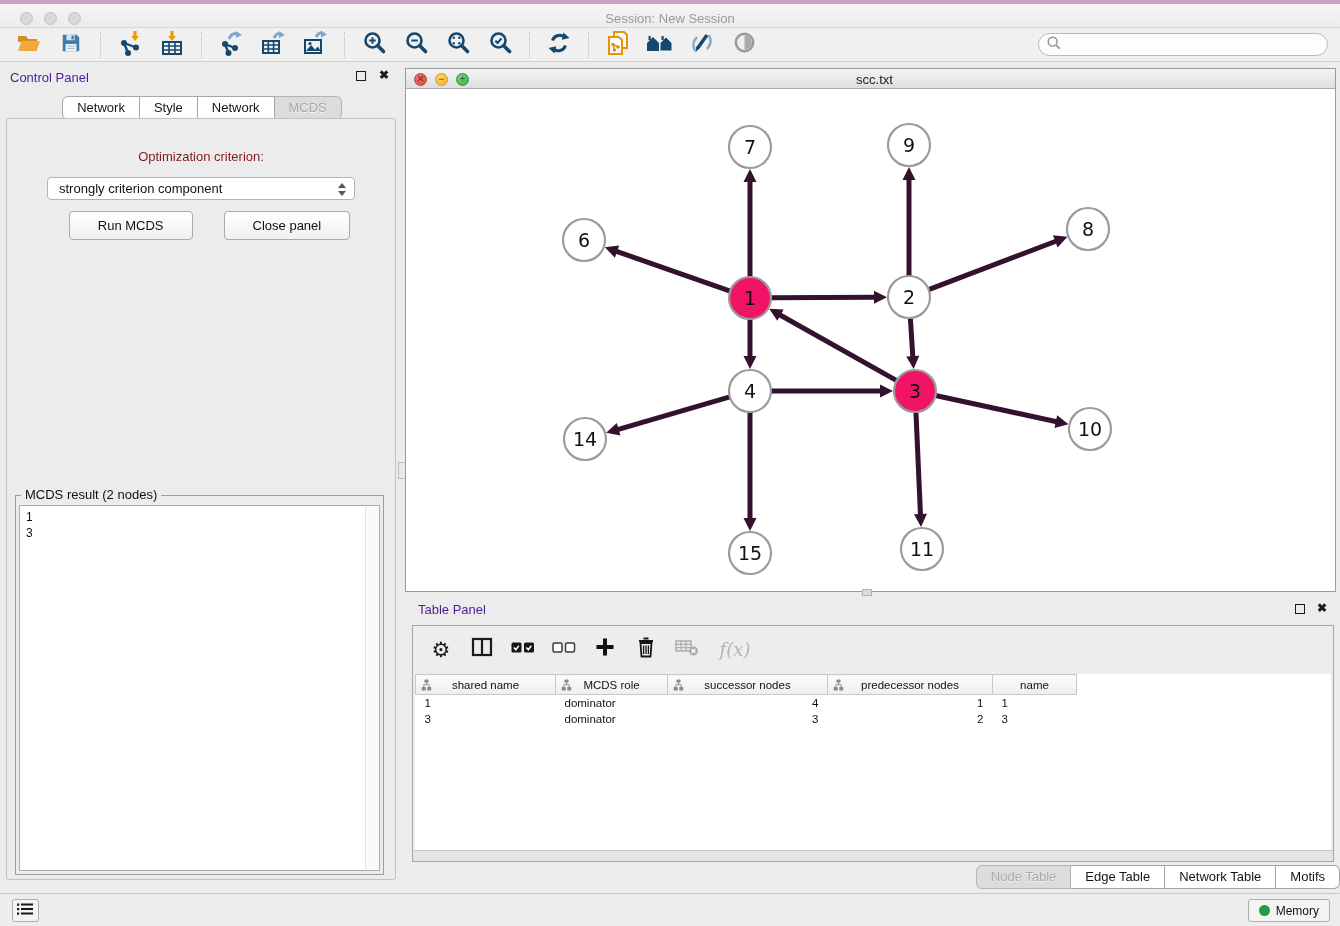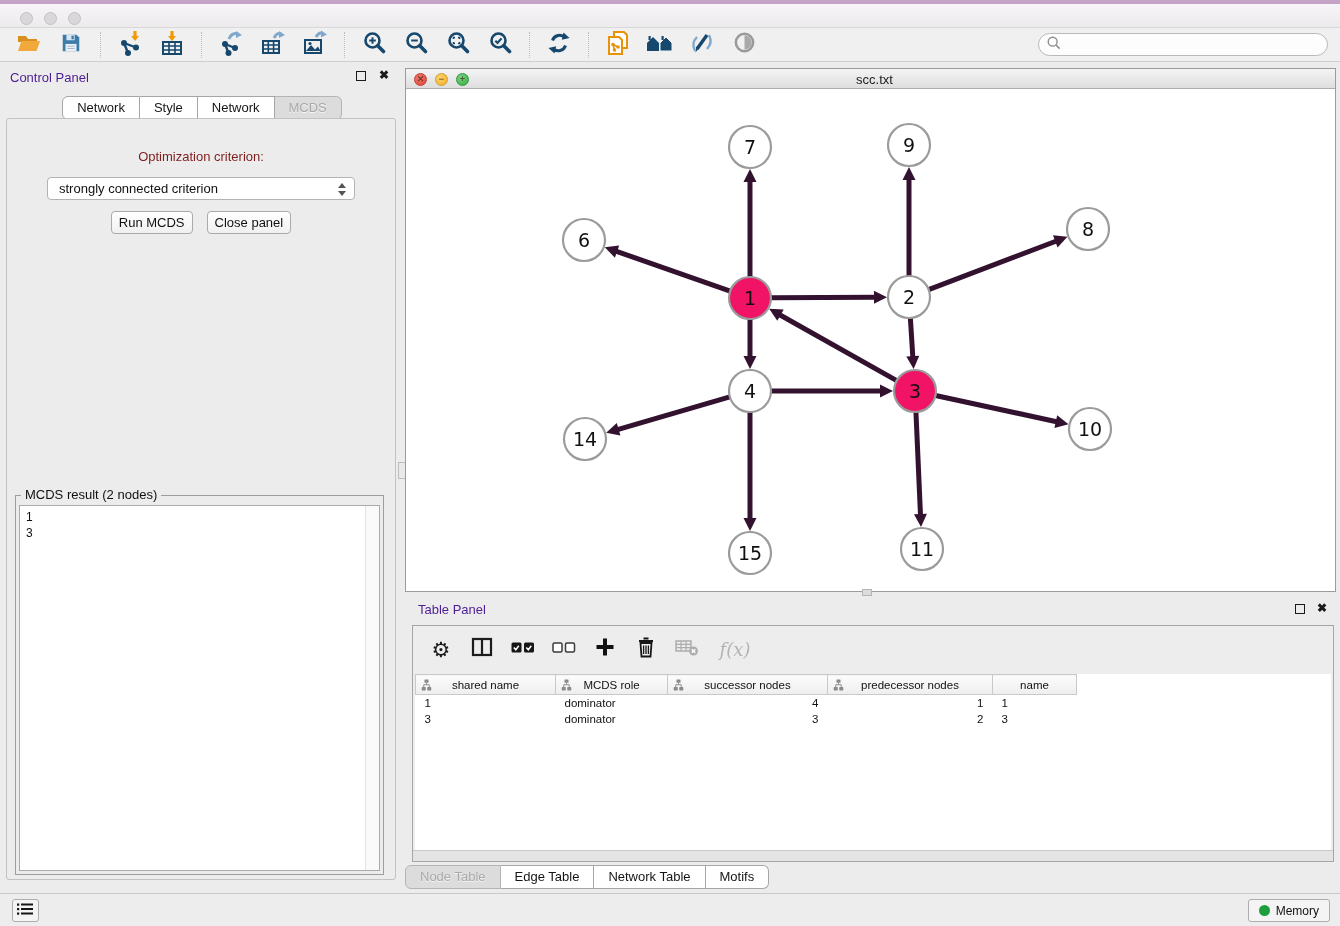--- a/index.html
+++ b/index.html
@@ -63,22 +63,22 @@
     background:#FFF; border:1px solid #B3B3B3; border-radius:4px;
     font-size:13px; color:#111; line-height:21px; padding-left:11px;
   }
   .stepper { position:absolute; right:7px; top:4px; width:9px; height:15px; }
   .stepper::before { content:""; position:absolute; left:0; top:1px;
     border-left:4.5px solid transparent; border-right:4.5px solid transparent; border-bottom:5px solid #555; }
   .stepper::after { content:""; position:absolute; left:0; bottom:1px;
     border-left:4.5px solid transparent; border-right:4.5px solid transparent; border-top:5px solid #555; }
   .btn-row { display:flex; justify-content:center; gap:14px; margin-top:11px; }
   .ui-btn {
-    height:23px; padding:0 7px; font-size:13px; color:#111;
-    background:linear-gradient(#FFFFFF,#F0F0F0); border:1px solid #ABABAB; border-radius:4px;
+    height:29px; padding:0 28px; font-size:13px; color:#111;
+    background:linear-gradient(#FFFFFF,#F0F0F0); border:1px solid #ABABAB; border-radius:4px;margin-left:17px;
   }
   .result-box { position:absolute; left:8px; right:11px; top:376px; height:380px;
     border:1px solid #9E9E9E; }
   .result-legend { position:absolute; left:5px; top:-9px; background:#ECECEC; padding:0 4px;
     font-size:13px; color:#111; }
   .result-white { position:absolute; left:3px; right:3px; top:9px; bottom:3px;
     background:#FFF; border:1px solid #ABABAB; }
   .result-text { position:absolute; left:0; right:15px; top:0; bottom:0; padding:3px 6px;
     font-size:12px; line-height:16px; color:#111; white-space:pre; }
   .result-scroll { position:absolute; right:0; top:0; bottom:0; width:14px;
@@ -115,39 +115,40 @@
   table.node-table { border-collapse:collapse; table-layout:fixed; font-size:11.5px; color:#111; }
   table.node-table th {
     height:20px; font-weight:normal; position:relative;
     background:linear-gradient(#FCFCFC,#EEEEEE);
     border:1px solid #C9C9C9; text-align:center; overflow:hidden; white-space:nowrap;
   }
   table.node-table th .col-ico { position:absolute; left:5px; top:4px; }
   table.node-table td { height:16px; padding:0 9px; white-space:nowrap; overflow:hidden; }
   .tp-bottom-strip { position:absolute; left:0; right:0; bottom:0; height:11px;
     background:#E4E4E4; border-top:1px solid #CACACA; }
-  .bottom-tabs { position:absolute; left:0; right:0; top:265px; display:flex; justify-content:flex-start; }
+  .bottom-tabs { position:absolute; left:0; right:0; top:265px; display:flex; justify-content:flex-end; }
   
   .status-bar { position:absolute; left:0; bottom:0; width:1340px; height:33px;
     background:#EDEDED; border-top:1px solid #C8C8C8; }
   .list-btn { position:absolute; left:12px; top:5px; width:27px; height:23px;
     background:#F4F4F4; border:1px solid #ADADAD; border-radius:3px;
     display:flex; align-items:center; justify-content:center; }
   .memory-btn { position:absolute; right:10px; top:5px; height:23px; padding:0 10px;
     background:#F4F4F4; border:1px solid #ADADAD; border-radius:3px;
     display:flex; align-items:center; gap:6px; font-size:12px; color:#111; }
   .mem-dot { width:11px; height:11px; border-radius:50%; background:#1E9E3E; }
 </style>
 </head>
 <body>
 
 <div class="titlebar">
   <span class="tl-dot" style="left:20px"></span>
   <span class="tl-dot" style="left:44px"></span>
   <span class="tl-dot" style="left:68px"></span>
+  <div class="title">Session: New Session</div>
 </div>
 
 <div class="toolbar">
   <span class="tb-btn">
     <span><svg width="26" height="22" viewBox="0 0 24 22">
       <path d="M1 4 h8 l2 3 h9 v3 H1 z" fill="#D98F1F"></path>
           <path d="M1 19 L4.4 9 h18.6 l-3.4 10 z" fill="#F2A93B"></path>
         </svg></span>
   </span>
   <span class="tb-btn">
@@ -293,21 +294,21 @@
 </div>
 <div class="cp-tabs">
     <div class="cp-tab">Network</div>
     <div class="cp-tab">Style</div>
     <div class="cp-tab">Network</div>
     <div class="cp-tab selected">MCDS</div>
   </div>
 <div class="cp-body">
   <div class="opt-label">Optimization criterion:</div>
   <div class="criterion">
-    <span>strongly connected criterion</span>
+    <span>strongly criterion component</span>
     <span class="stepper"></span>
   </div>
   <div class="btn-row">
     <button class="ui-btn">Run MCDS</button>
     <button class="ui-btn">Close panel</button>
   </div>
   <div class="result-box">
     <span class="result-legend">MCDS result (2 nodes)</span>
     <div class="result-white">
       <div class="result-text">1

